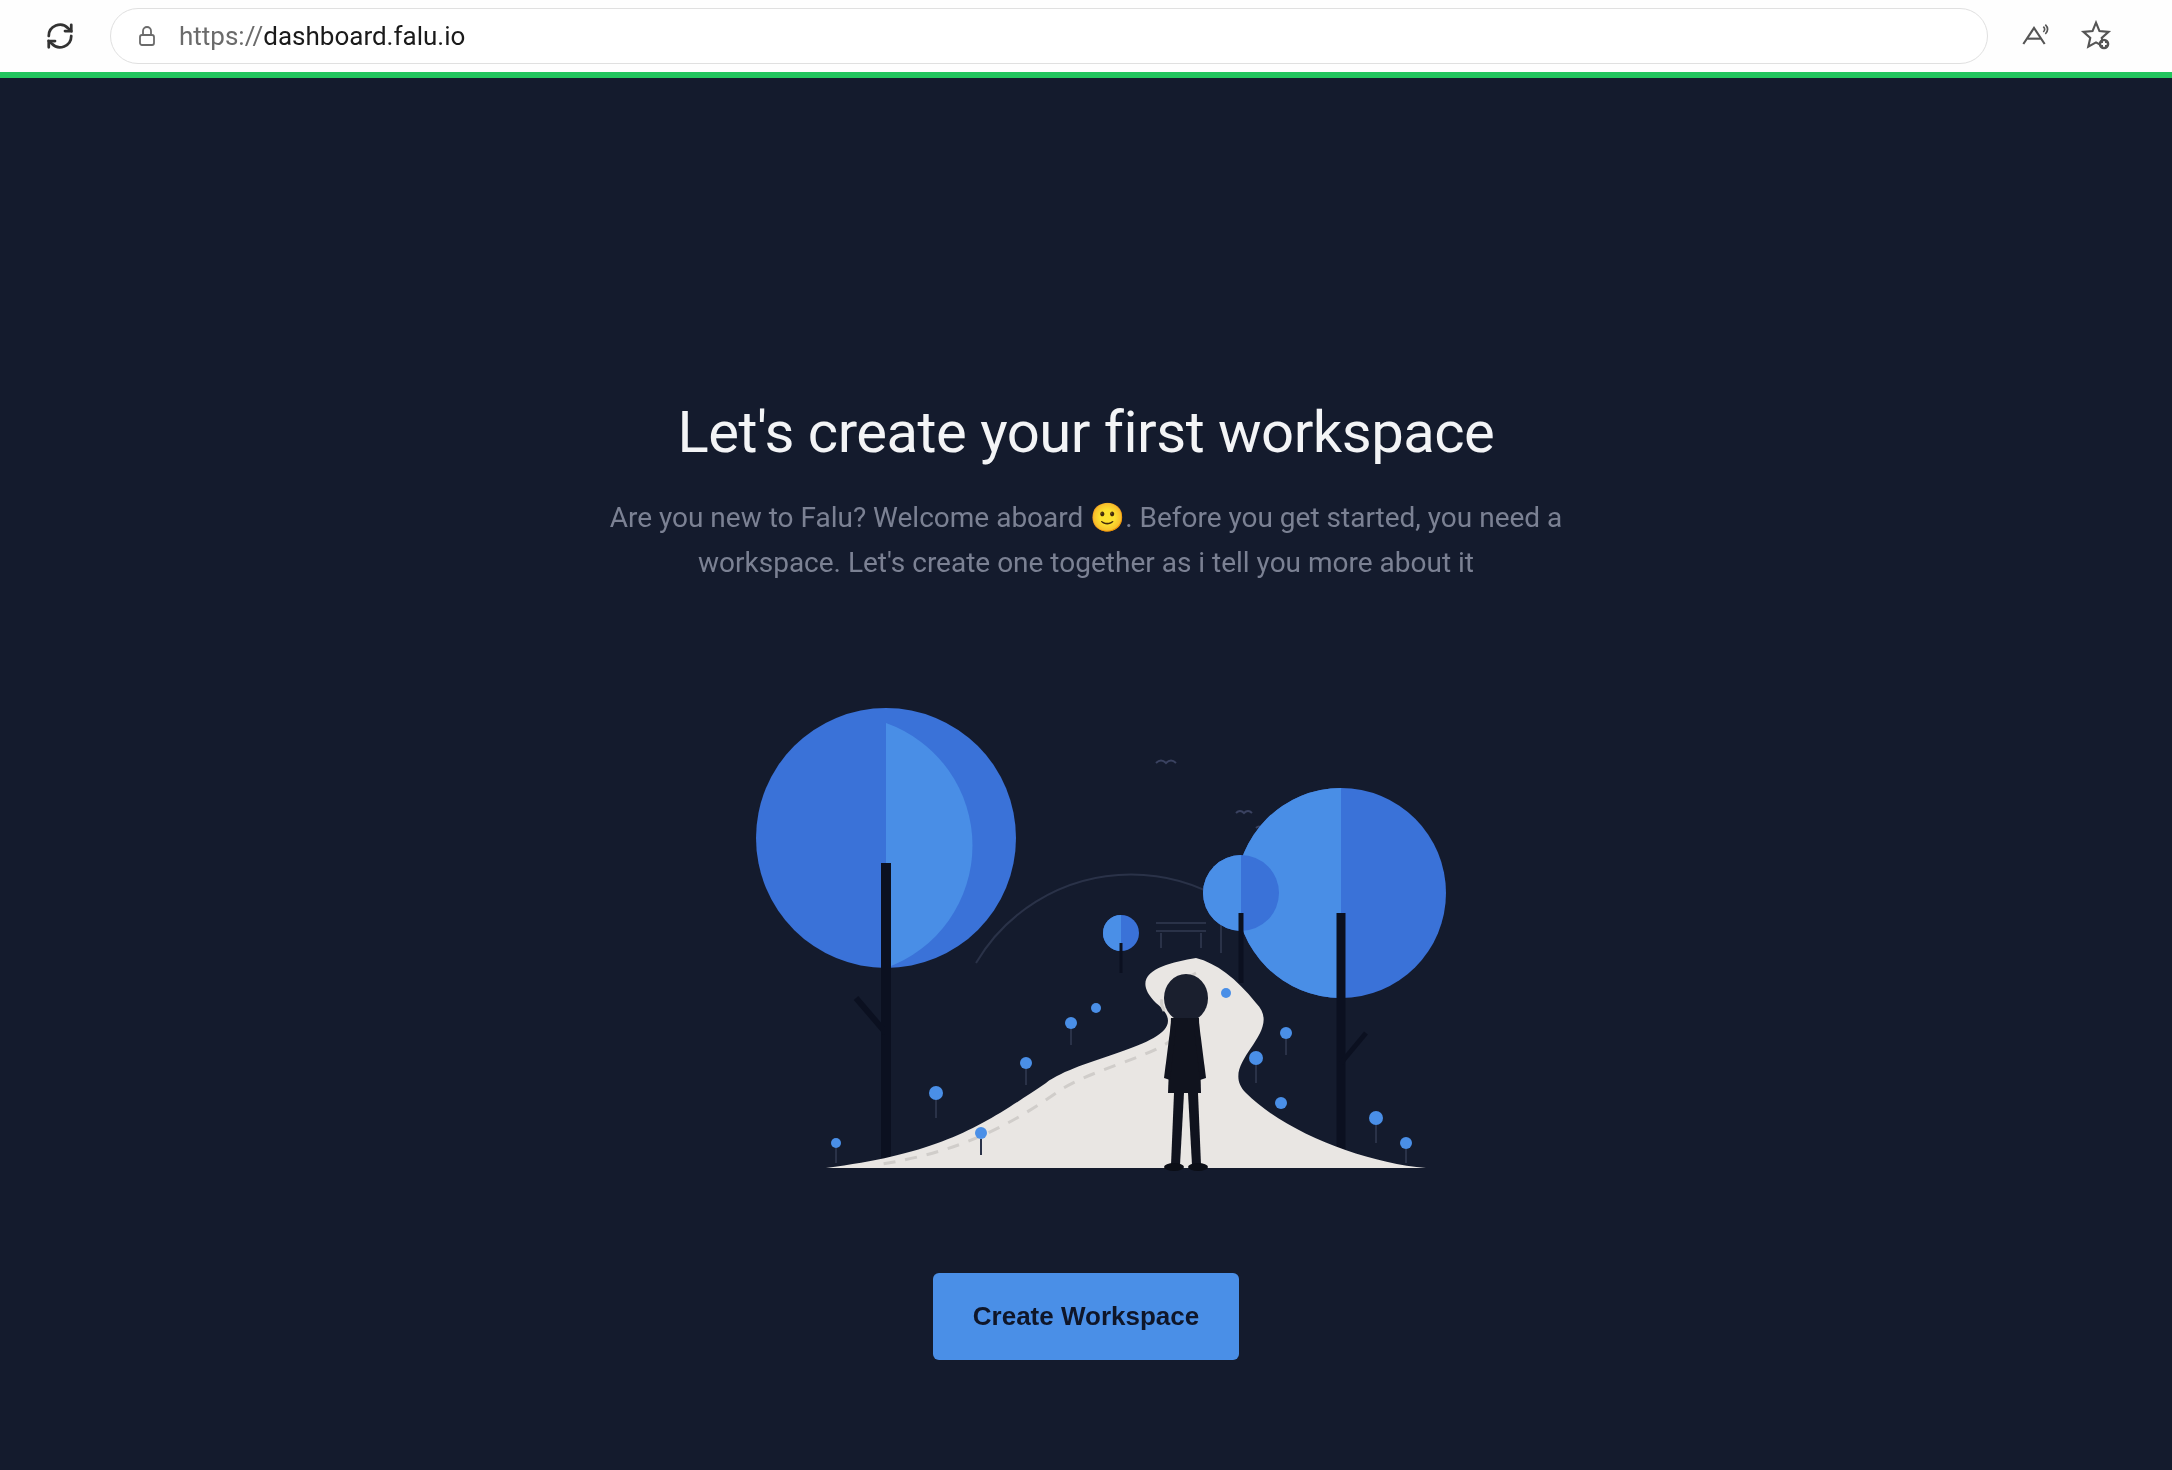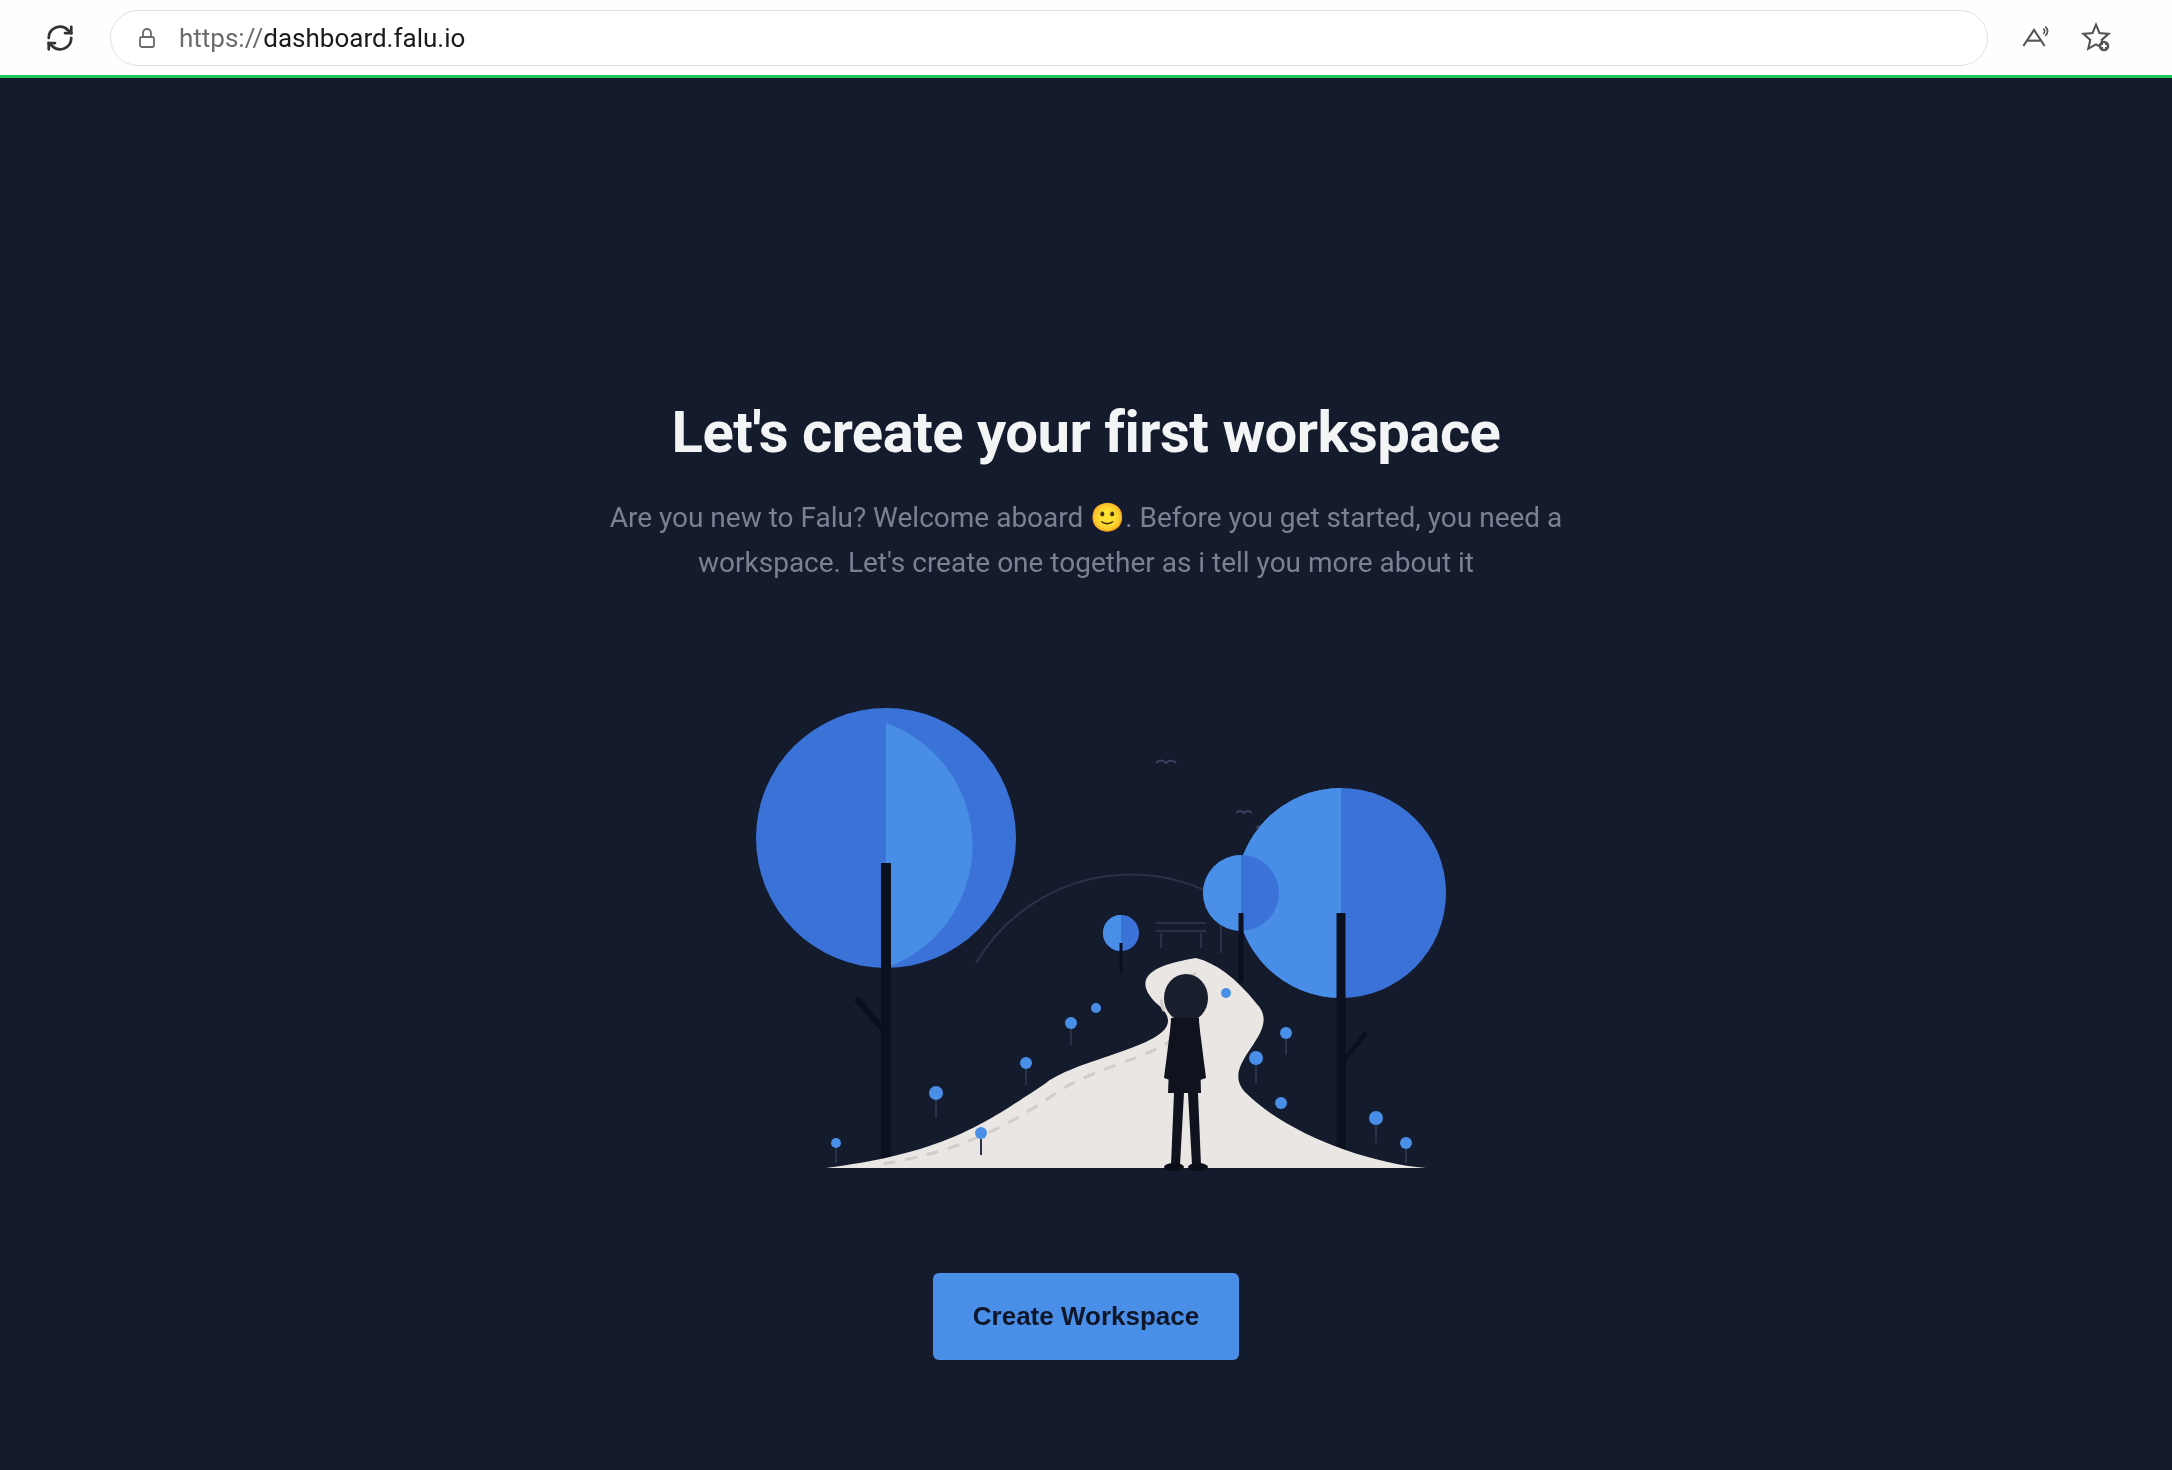--- a/index.html
+++ b/index.html
@@ -13,21 +13,21 @@
       background: #fff;
       width: 2172px;
       height: 1470px;
       overflow: hidden;
     }
     
     
     .browser-chrome {
       height: 78px;
       background: #fefefe;
-      border-bottom: 3px solid #22c55e;
+      border-bottom: 6px solid #22c55e;
       display: flex;
       align-items: center;
       padding: 0 40px;
       gap: 30px;
     }
     
     .refresh-btn {
       width: 40px;
       height: 40px;
       display: flex;
@@ -87,21 +87,21 @@
       height: calc(100% - 78px);
       display: flex;
       flex-direction: column;
       align-items: center;
       padding-top: 320px;
     }
     
     .page-title {
       color: #F3F4F6;
       font-size: 58px;
-      font-weight: 700;
+      font-weight: 400;
       letter-spacing: -0.5px;
       margin-bottom: 30px;
       text-align: center;
     }
     
     .page-subtitle {
       color: #7B8193;
       font-size: 28px;
       font-weight: 400;
       line-height: 1.6;

